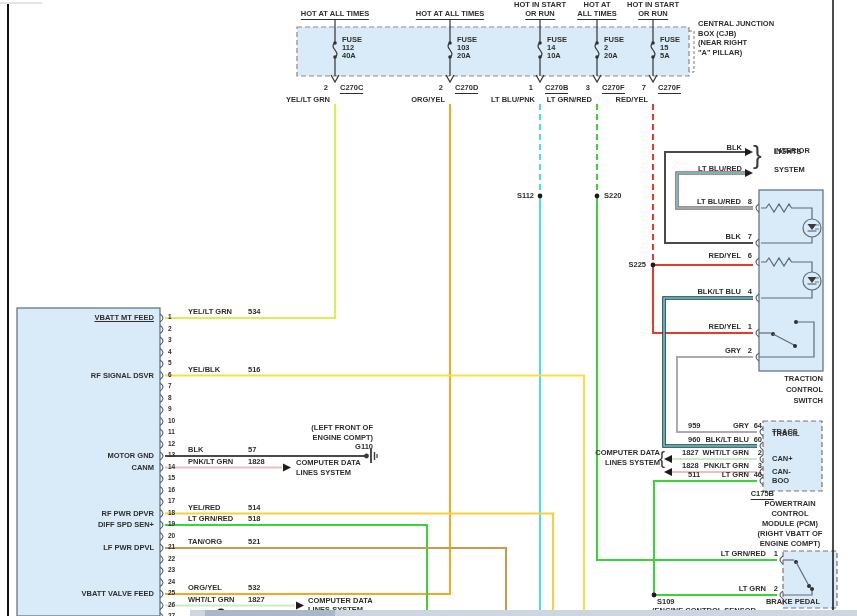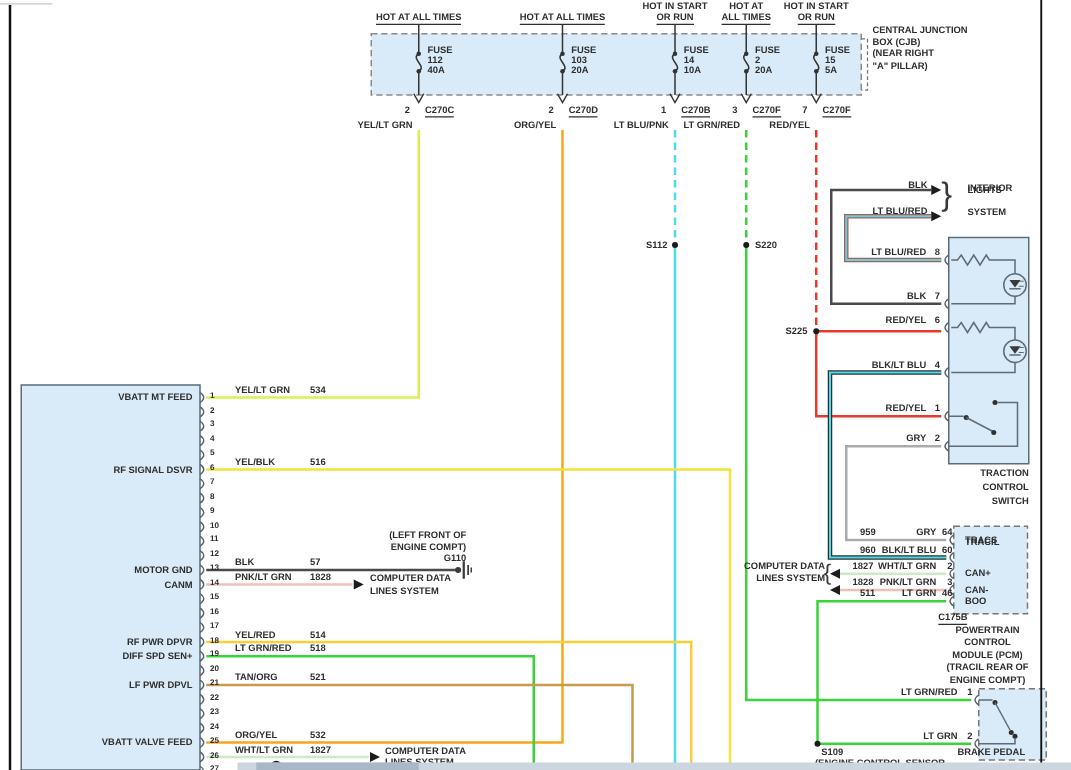--- a/index.html
+++ b/index.html
@@ -244,21 +244,21 @@
       <div class="lbl plain" style="left: 659px; top: 449px; font-size: 18px;">{</div>
       <div class="lbl" style="left: 772px; top: 428px;">TRACS</div>
       <div class="lbl" style="left: 772px; top: 430px;">TRACIL</div>
       <div class="lbl" style="left: 772px; top: 455px;">CAN+</div>
       <div class="lbl" style="left: 772px; top: 468px;">CAN-</div>
       <div class="lbl" style="left: 772px; top: 477px;">BOO</div>
       <div class="lbl r u" style="left: 774px; top: 490px;">C175B</div>
       <div class="lbl c" style="left: 790px; top: 500px;">POWERTRAIN</div>
       <div class="lbl c" style="left: 790px; top: 510px;">CONTROL</div>
       <div class="lbl c" style="left: 790px; top: 520px;">MODULE (PCM)</div>
-      <div class="lbl c" style="left: 790px; top: 530px;">(TRACIL REAR OF</div>
+      <div class="lbl c" style="left: 790px; top: 530px;">(RIGHT VBATT OF</div>
       <div class="lbl c" style="left: 790px; top: 540px;">ENGINE COMPT)</div>
       <div class="lbl r" style="left: 766px; top: 550px;">LT GRN/RED</div>
       <div class="lbl r" style="left: 778px; top: 550px;">1</div>
       <div class="lbl r" style="left: 766px; top: 585px;">LT GRN</div>
       <div class="lbl r" style="left: 778px; top: 585px;">2</div>
       <div class="lbl c" style="left: 793px; top: 598px;">BRAKE PEDAL</div>
       <div class="lbl" style="left: 188px; top: 308px;">YEL/LT GRN</div>
       <div class="lbl" style="left: 248px; top: 308px;">534</div>
       <div class="lbl" style="left: 188px; top: 365.5px;">YEL/BLK</div>
       <div class="lbl" style="left: 248px; top: 365.5px;">516</div>
@@ -276,21 +276,21 @@
       <div class="lbl" style="left: 188px; top: 515px;">LT GRN/RED</div>
       <div class="lbl" style="left: 248px; top: 515px;">518</div>
       <div class="lbl" style="left: 188px; top: 538px;">TAN/ORG</div>
       <div class="lbl" style="left: 248px; top: 538px;">521</div>
       <div class="lbl" style="left: 188px; top: 584px;">ORG/YEL</div>
       <div class="lbl" style="left: 248px; top: 584px;">532</div>
       <div class="lbl" style="left: 188px; top: 595.5px;">WHT/LT GRN</div>
       <div class="lbl" style="left: 248px; top: 595.5px;">1827</div>
       <div class="lbl" style="left: 308px; top: 597px;">COMPUTER DATA</div>
       <div class="lbl" style="left: 308px; top: 606px;">LINES SYSTEM</div>
-      <div class="lbl r" style="left: 154px; top: 314px;">VBATT MT FEED</div>
+      <div class="lbl r" style="left: 154px; top: 314px; text-decoration: underline;">VBATT MT FEED</div>
       <div class="lbl r" style="left: 154px; top: 371.5px;">RF SIGNAL DSVR</div>
       <div class="lbl r" style="left: 154px; top: 452px;">MOTOR GND</div>
       <div class="lbl r" style="left: 154px; top: 463.5px;">CANM</div>
       <div class="lbl r" style="left: 154px; top: 509.5px;">RF PWR DPVR</div>
       <div class="lbl r" style="left: 154px; top: 521px;">DIFF SPD SEN+</div>
       <div class="lbl r" style="left: 154px; top: 544px;">LF PWR DPVL</div>
       <div class="lbl r" style="left: 154px; top: 590px;">VBATT VALVE FEED</div>
       <div class="lbl r" style="left: 154px; top: 601.5px; margin-top: 31px;">CANP</div>
       <div class="lbl c u" style="left: 335px; top: 10px;">HOT AT ALL TIMES</div>
       <div class="lbl" style="left: 342px; top: 36px;">FUSE</div>

